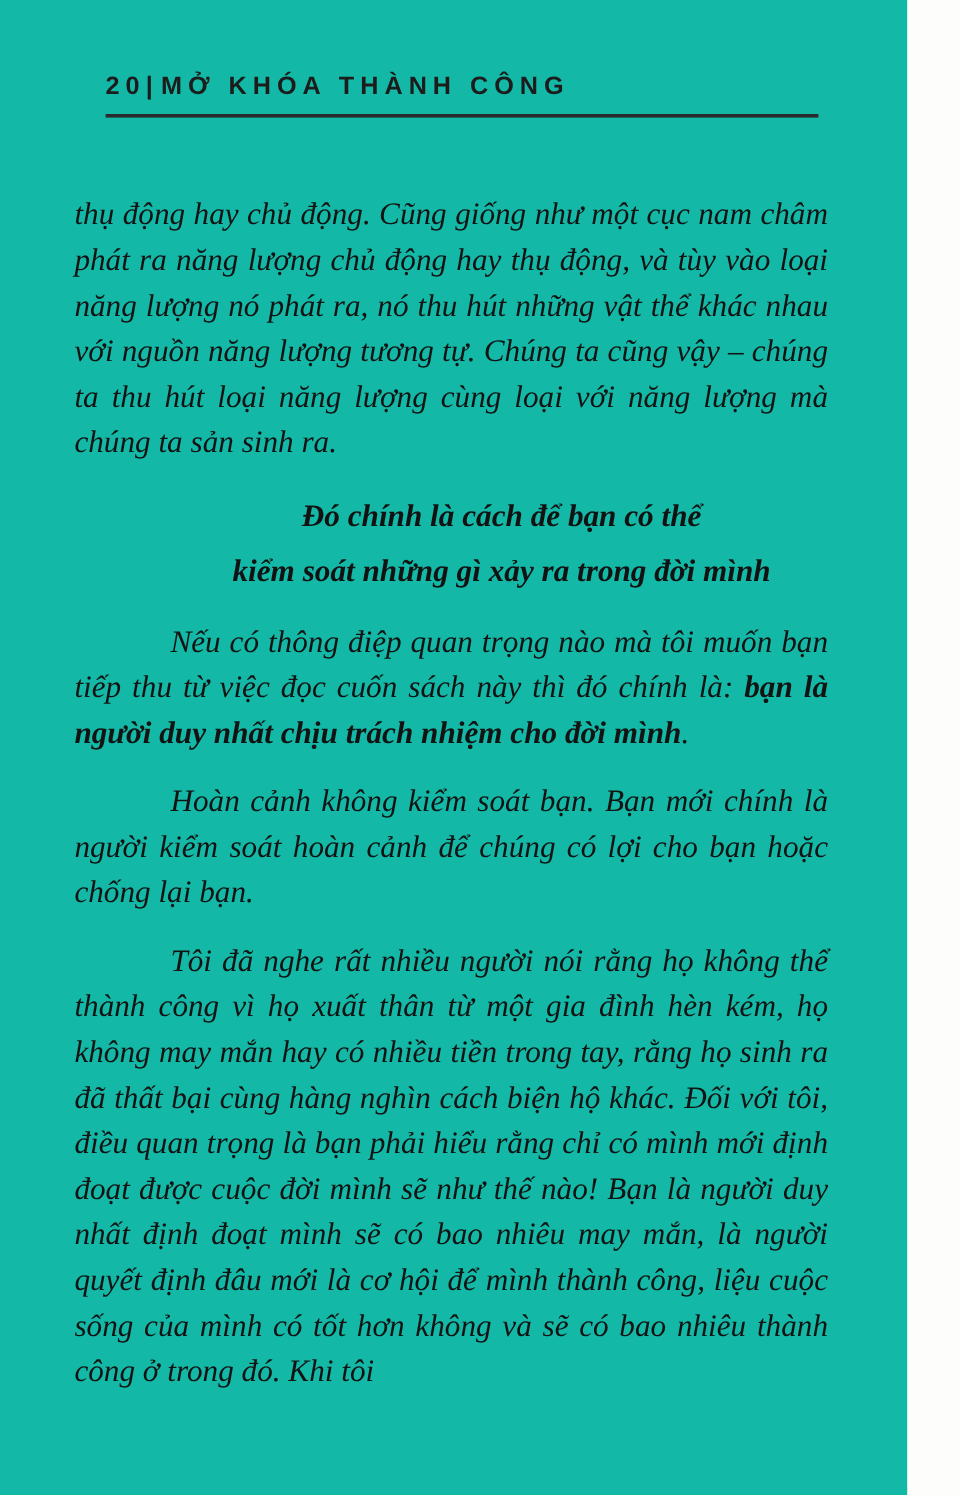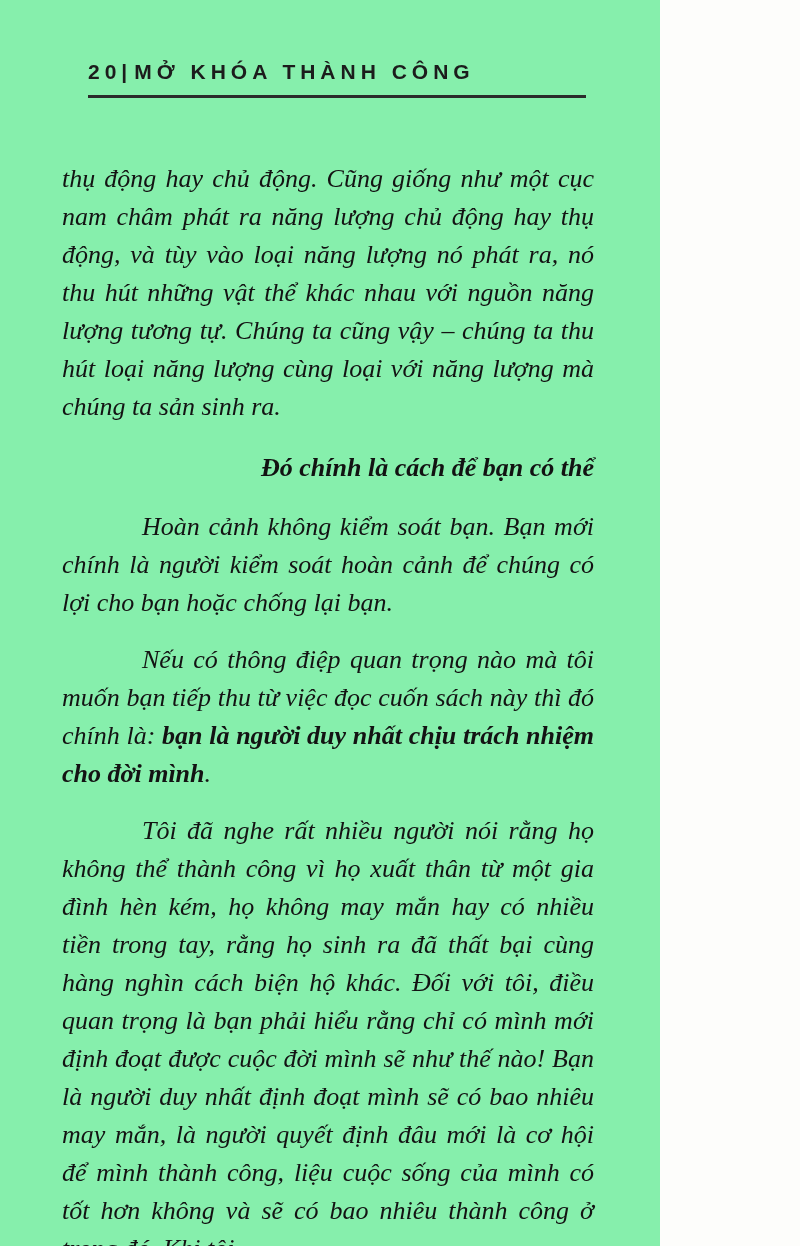--- a/index.html
+++ b/index.html
@@ -1,22 +1,22 @@
 <!DOCTYPE html>
 <html lang="vi"><head>
 <meta charset="utf-8">
 <style>
   * { margin: 0; padding: 0; box-sizing: border-box; }
   html, body { background: #fdfdfb; }
 
   .page {
     position: relative;
-    width: 660px;
+    width: 756px;
     height: 1246px;
-    background: #86efac;
+    background: #14b8a6;
     color: #161616;
     overflow: hidden;
     font-family: "Liberation Serif", "DejaVu Serif", serif;
   }
 
   
   .running-header {
     position: absolute;
     top: 60px;
     left: 88px;
@@ -46,44 +46,45 @@
 
   .para { margin-bottom: 19px; font-style: italic; }
   .para.indent { text-indent: 80px; }
 
   .pull-quote {
     margin: 15px 0 17px 84px;
     font-style: italic;
     font-weight: 700;
     font-size: 26px;
     line-height: 46px;
-    text-align: right;
+    text-align: center;
     color: #121212;
   }
 
   .bold-run { font-weight: 700; }
 </style>
 </head>
 <body>
 
 <div class="page">
 
   <div class="running-header">
     <span>20</span><span class="sep">|</span><span>MỞ KHÓA THÀNH CÔNG</span>
   </div>
 
   <div class="page-body">
 
     <p class="para">thụ động hay chủ động. Cũng giống như một cục nam châm phát ra năng lượng chủ động hay thụ động, và tùy vào loại năng lượng nó phát ra, nó thu hút những vật thể khác nhau với nguồn năng lượng tương tự. Chúng ta cũng vậy – chúng ta thu hút loại năng lượng cùng loại với năng lượng mà chúng ta sản sinh ra.</p>
 
     <div class="pull-quote">
       <div>Đó chính là cách để bạn có thể</div>
+      <div>kiểm soát những gì xảy ra trong đời mình</div>
     </div>
 
+    <p class="para indent"><span>Nếu có thông điệp quan trọng nào mà tôi muốn bạn tiếp thu từ việc đọc cuốn sách này thì đó chính là: </span><span class="bold-run">bạn là người duy nhất chịu trách nhiệm cho đời mình</span><span>.</span></p>
+
     <p class="para indent">Hoàn cảnh không kiểm soát bạn. Bạn mới chính là người kiểm soát hoàn cảnh để chúng có lợi cho bạn hoặc chống lại bạn.</p>
-
-    <p class="para indent"><span>Nếu có thông điệp quan trọng nào mà tôi muốn bạn tiếp thu từ việc đọc cuốn sách này thì đó chính là: </span><span class="bold-run">bạn là người duy nhất chịu trách nhiệm cho đời mình</span><span>.</span></p>
 
     <p class="para indent">Tôi đã nghe rất nhiều người nói rằng họ không thể thành công vì họ xuất thân từ một gia đình hèn kém, họ không may mắn hay có nhiều tiền trong tay, rằng họ sinh ra đã thất bại cùng hàng nghìn cách biện hộ khác. Đối với tôi, điều quan trọng là bạn phải hiểu rằng chỉ có mình mới định đoạt được cuộc đời mình sẽ như thế nào! Bạn là người duy nhất định đoạt mình sẽ có bao nhiêu may mắn, là người quyết định đâu mới là cơ hội để mình thành công, liệu cuộc sống của mình có tốt hơn không và sẽ có bao nhiêu thành công ở trong đó. Khi tôi</p>
 
   </div>
 
 </div>
 
 </body></html>

